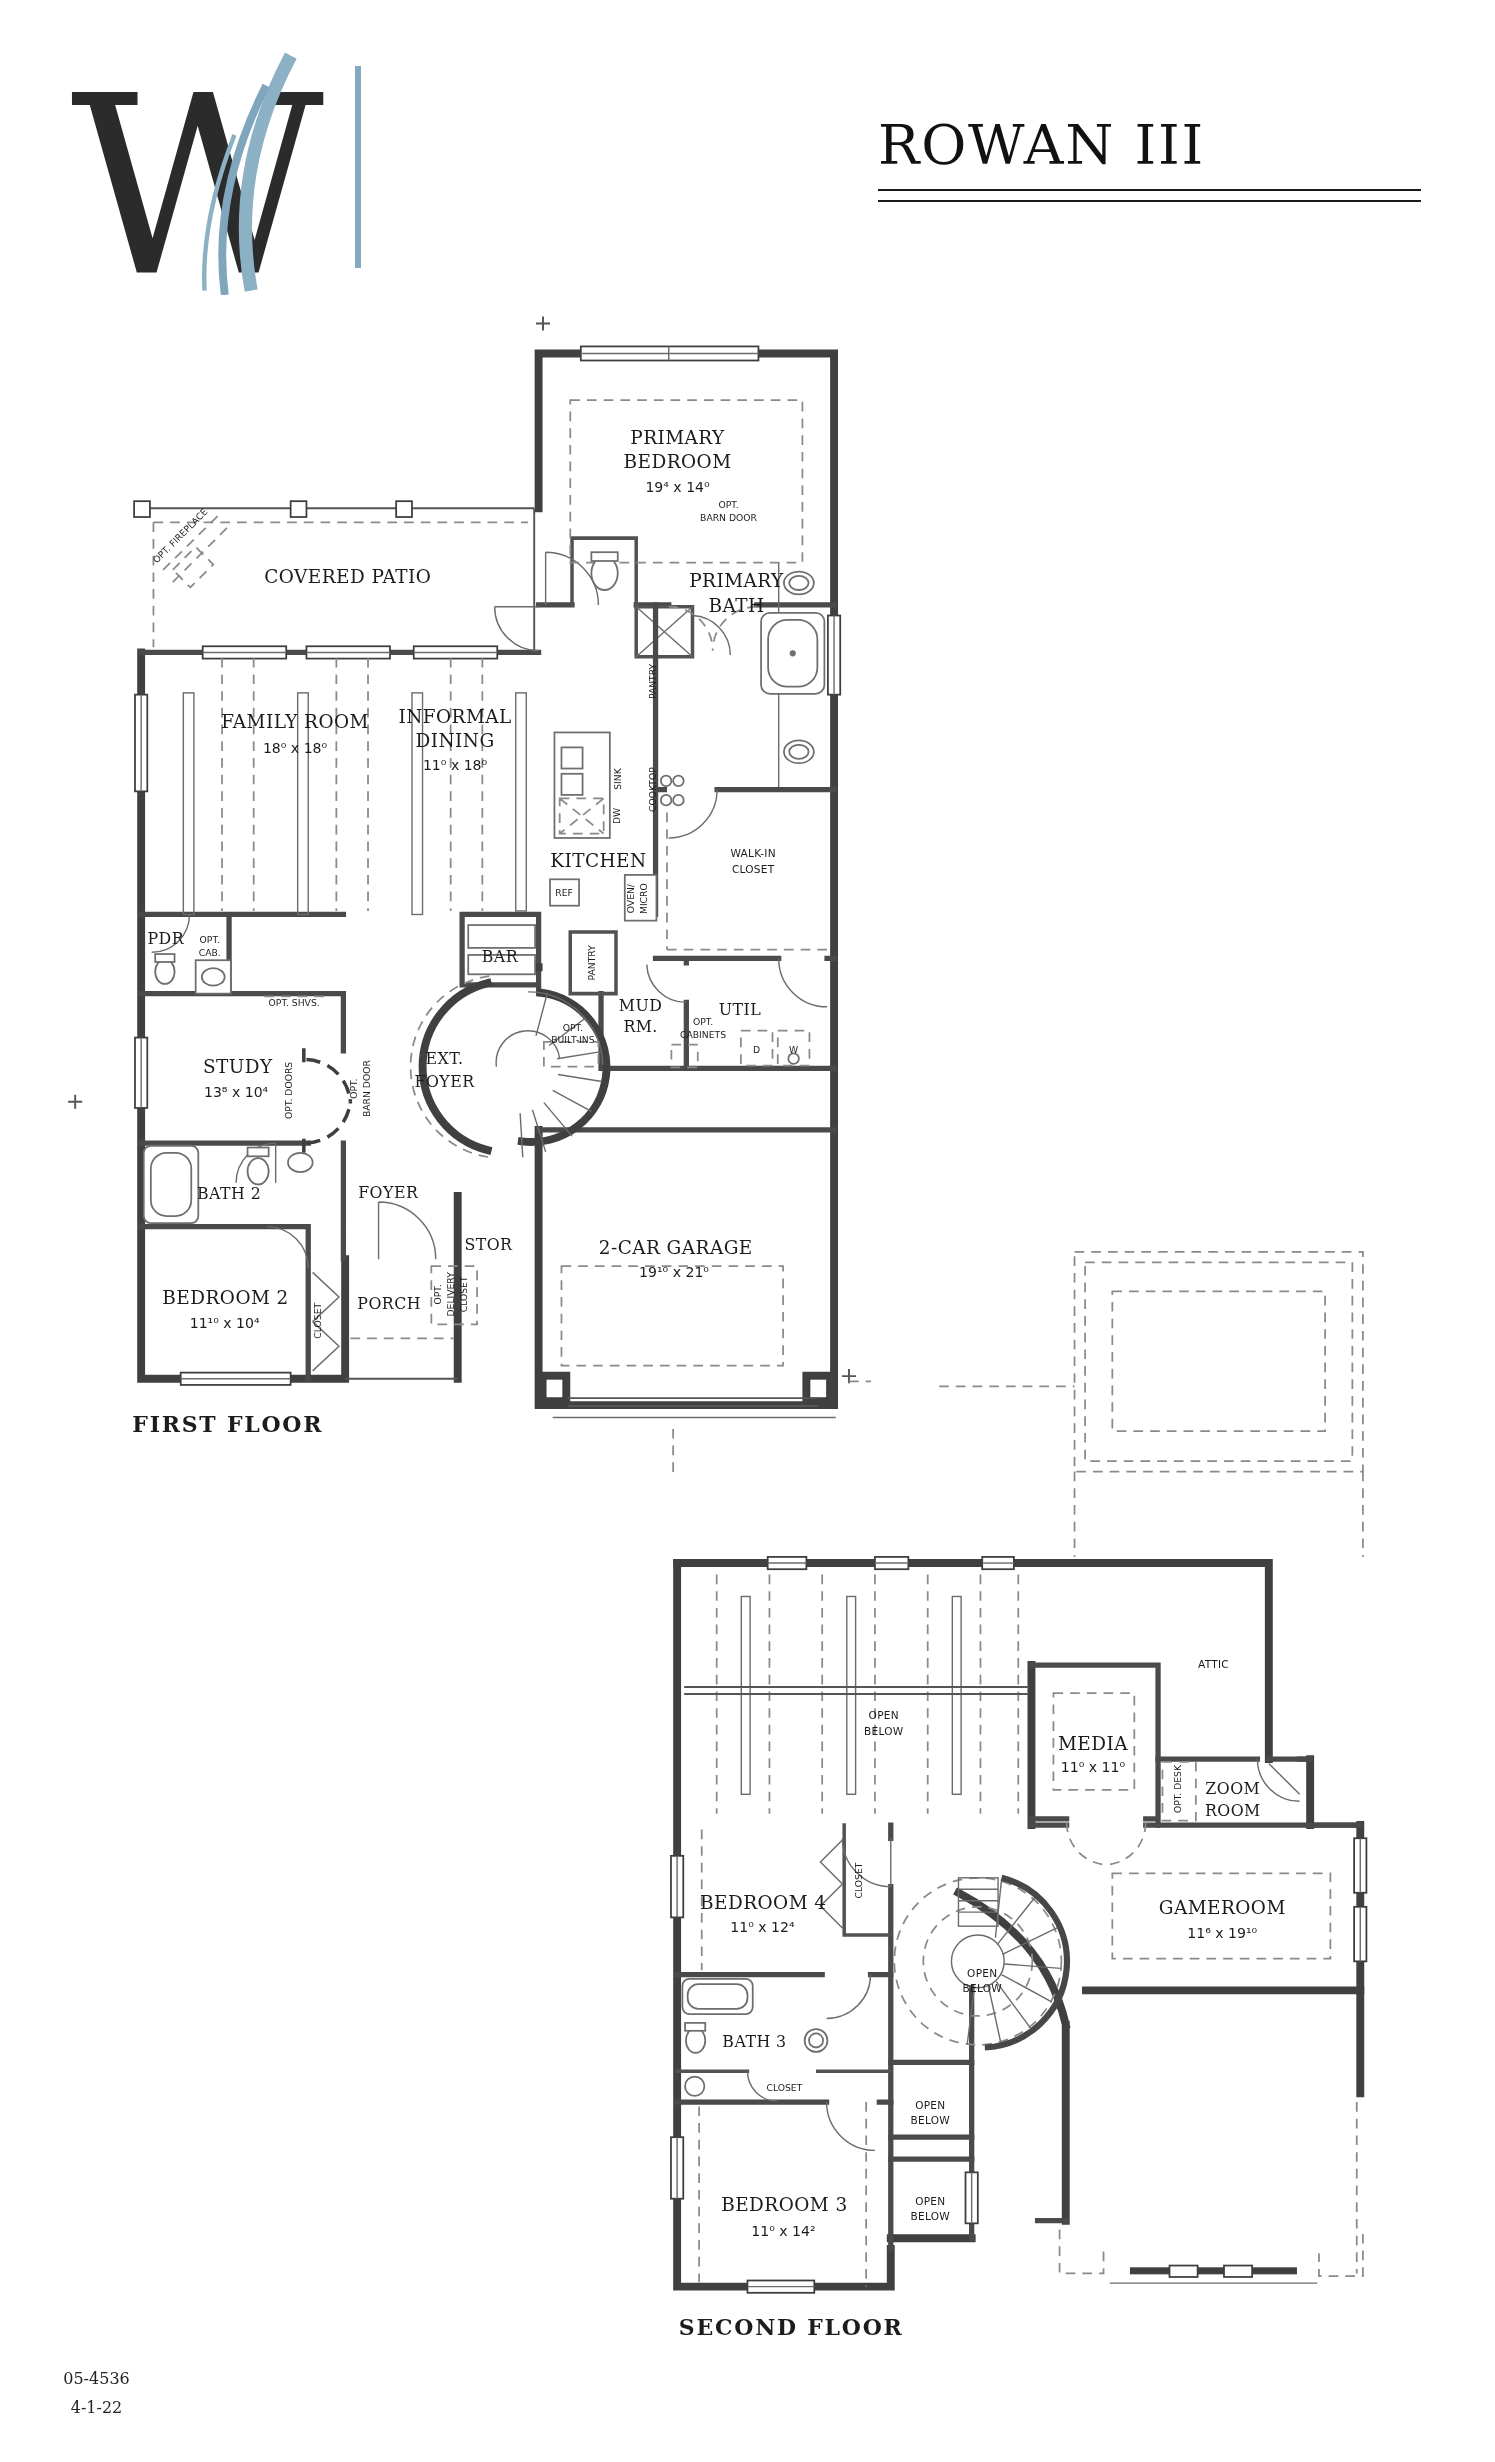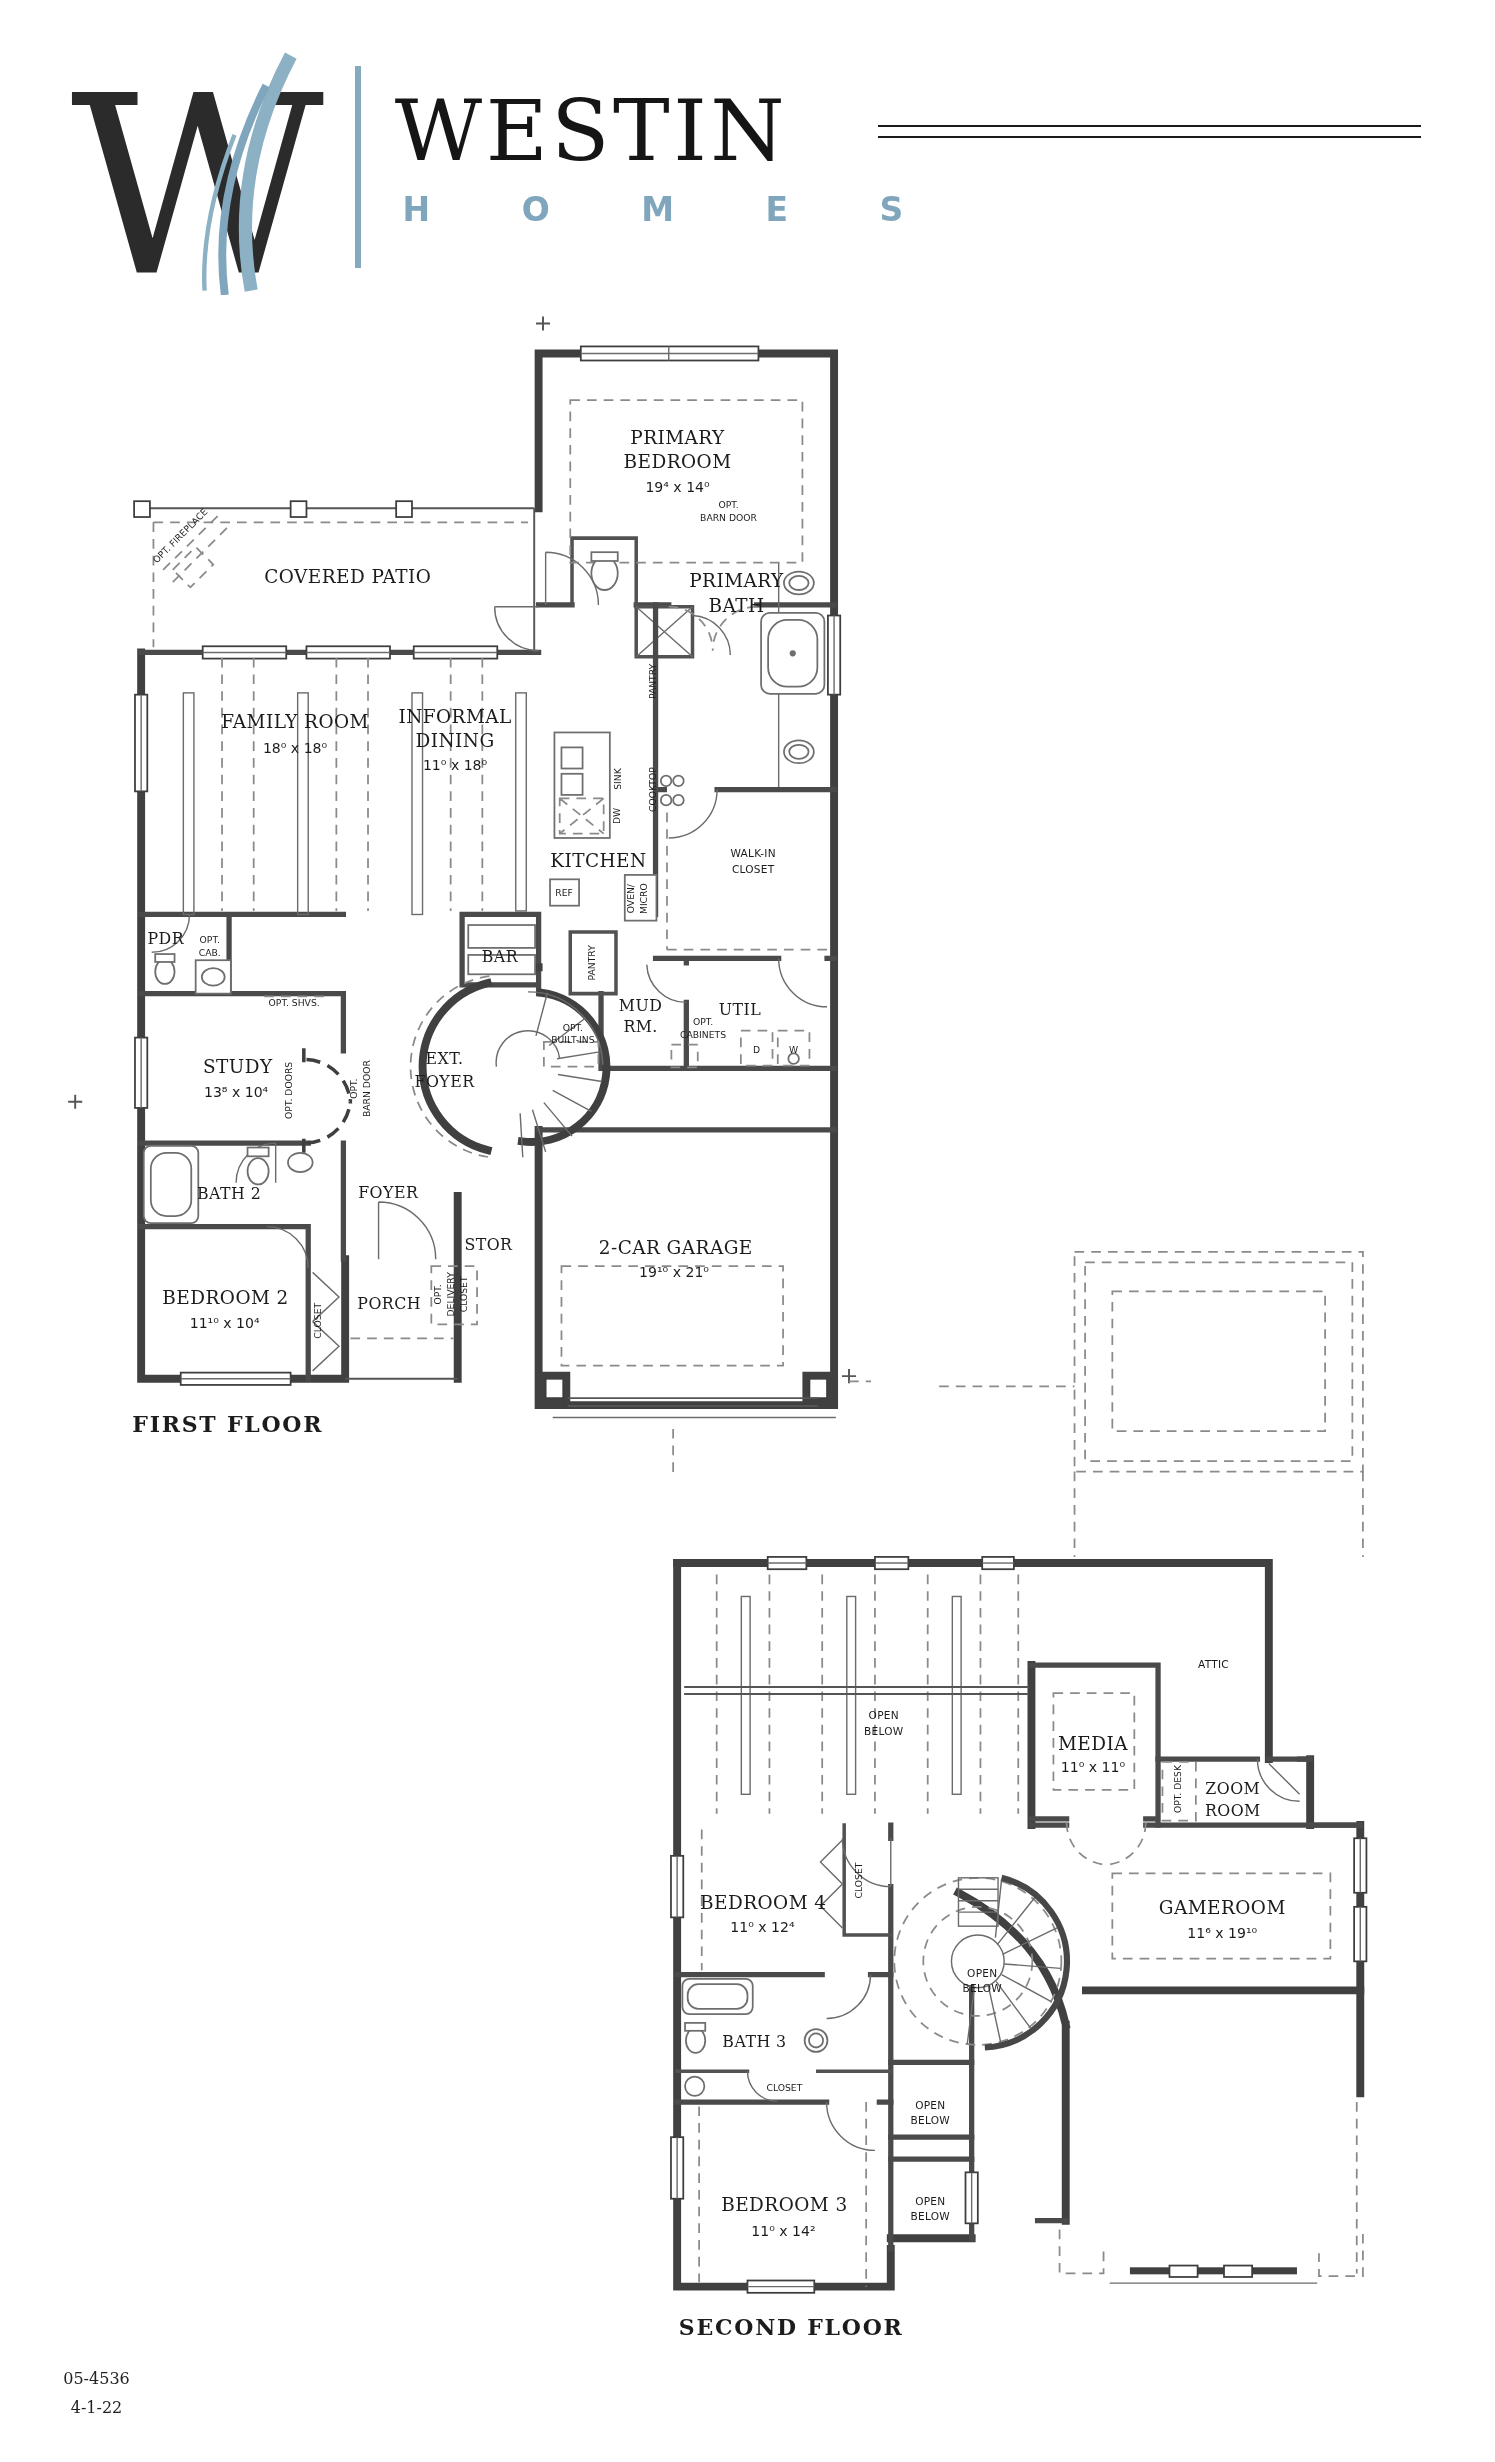--- a/index.html
+++ b/index.html
@@ -47,25 +47,22 @@
 
 <div class="page">
 
   <svg class="logo-svg" viewBox="0 0 350 300">
     <text x="10" y="275" style="font-family:'DejaVu Serif',serif;font-size:280px;fill:#2b2b2b;">W</text>
     <path d="M215,295 Q190,160 260,28" stroke="#8db1c4" stroke-width="15" fill="none"></path>
     <path d="M185,300 Q170,185 232,62" stroke="#7fa6bc" stroke-width="9" fill="none"></path>
     <path d="M162,295 Q158,215 196,118" stroke="#8db1c4" stroke-width="5" fill="none"></path>
   </svg>
   <div class="divider"></div>
-  <div class="brand">
-    <div class="brand-name">WESTIN</div>
-    <div class="brand-sub">H O M E S</div>
-  </div>
   <div class="title-wrap">
+    <div class="plan-title">ROWAN III</div>
     <div class="title-rule"></div>
   </div>
 
   <svg class="plan" style="left:62px;top:312px;width:809px;height:1161px" viewBox="70 355 920 1320">
 
     <g>
       <path class="w8" d="M612,402 H948 V1598 M612,402 V578"></path>
       <path class="w8" d="M160,742 V1568 H392 M392,1568 V1432 M520,1568 V1360 M612,1285 V1598 H948"></path>
       <path class="w6" d="M160,742 H612"></path>
       <path class="w6" d="M612,688 H650 M723,688 H760 M860,688 H948"></path>

